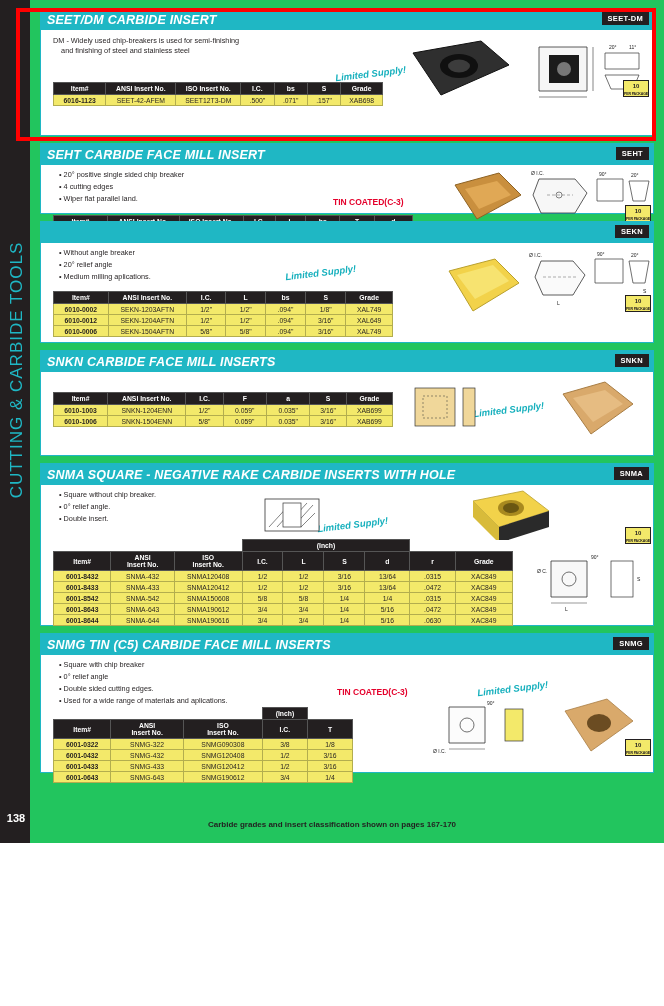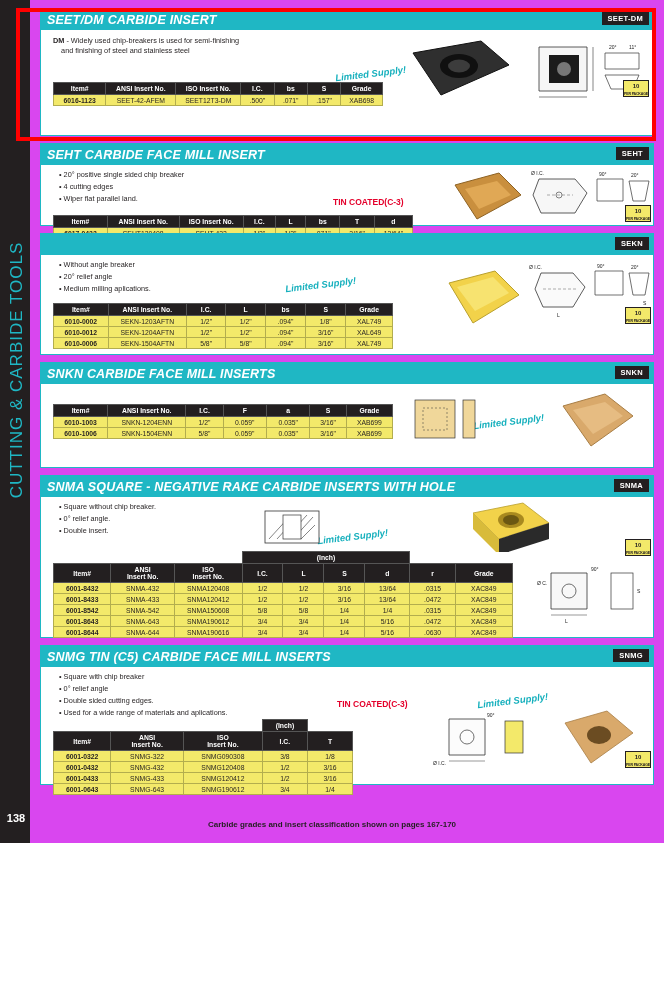--- a/index.html
+++ b/index.html
@@ -42,21 +42,21 @@
     color: #ffffff;
     font-size: 11px;
     font-weight: bold;
   }
   
   .content {
     position: absolute;
     left: 30px; top: 0;
     width: 634px;
     height: 843px;
-    background: #d946ef;
+    background: #22c55e;
     padding: 8px 10px 0 10px;
   }
   
   .section {
     border: 1px solid #1fb7c4;
     margin-bottom: 7px;
     background: #ffffff;
     position: relative;
   }
   .sec-header {
@@ -95,21 +95,21 @@
     color: #231f20;
     line-height: 1.5;
   }
   .bullets div { margin-bottom: 1px; }
   .desc {
     font-size: 7.3px;
     color: #231f20;
     line-height: 1.35;
     max-width: 250px;
   }
-  .desc b { font-weight: bold; }
+  .desc b { font-weight: normal; }
   .limited {
     position: absolute;
     color: #16b0bd;
     font-size: 9.5px;
     font-style: italic;
     font-weight: bold;
     transform: rotate(-7deg);
     white-space: nowrap;
   }
   .tincoat {
@@ -259,21 +259,21 @@
               <td>.500"</td>
               <td>.071"</td>
               <td>.157"</td>
               <td>XAB698</td>
             </tr>
           </tbody>
         </table>
       </div>
     </div>
 
-    <div class="section" style="height:83px;">
+    <div class="section" style="height:71px;">
       <div class="sec-header">
         <span class="sec-title">SEHT CARBIDE FACE MILL INSERT</span>
         <span class="sec-tag">SEHT</span>
       </div>
       <div class="sec-body">
         <div class="bullets" style="position:absolute;left:18px;top:5px;">
           <div><span>• </span><span>20° positive single sided chip breaker</span></div>
           <div><span>• </span><span>4 cutting edges</span></div>
           <div><span>• </span><span>Wiper flat parallel land.</span></div>
         </div>

